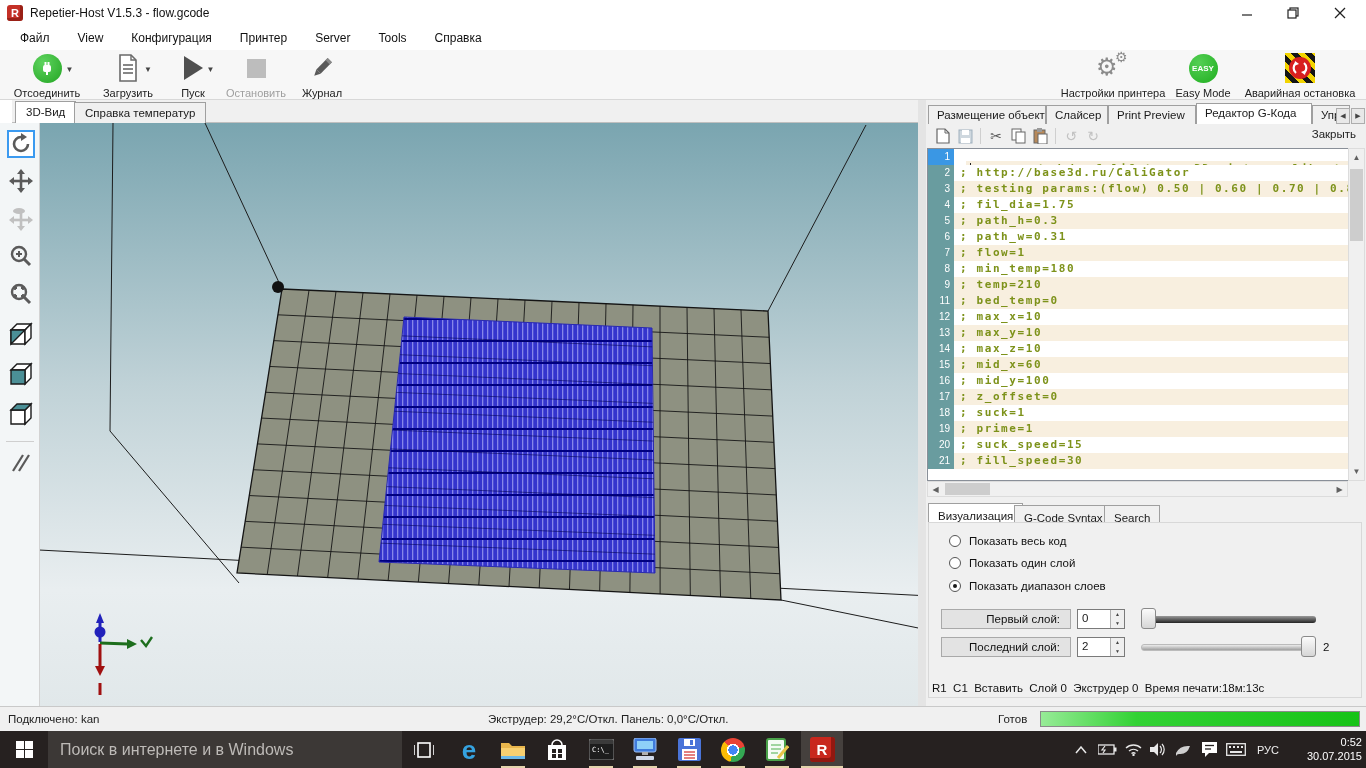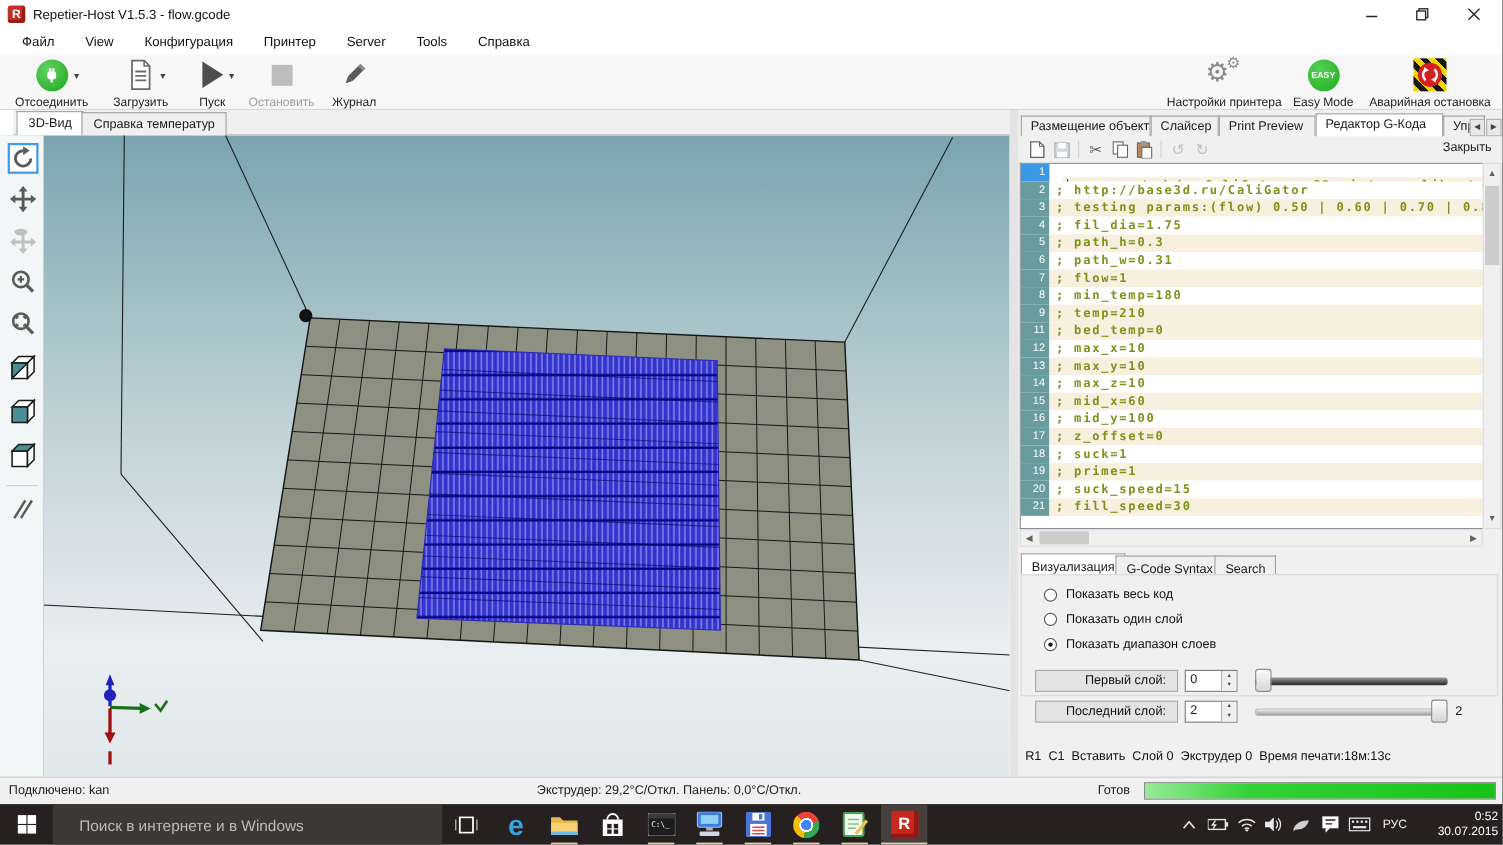--- a/index.html
+++ b/index.html
@@ -82,21 +82,21 @@
   .vscroll{position:absolute;left:422px;top:48px;width:17px;height:333px;background:#f0f0f0;border:1px solid #dcdcdc;}
   .vthumb{position:absolute;left:1px;top:20px;width:13px;height:72px;background:#cdcdcd;}
   .sarrow{position:absolute;width:15px;height:15px;font-size:8px;color:#606060;text-align:center;line-height:15px;}
   .hscroll{position:absolute;left:1px;top:381px;width:421px;height:16px;background:#f0f0f0;border:1px solid #dcdcdc;}
   .hthumb{position:absolute;left:17px;top:1px;width:45px;height:12px;background:#cdcdcd;}
 
   
   .viztabs{position:absolute;left:2px;top:403px;height:20px;}
   .viztab{position:absolute;top:2px;height:18px;line-height:17px;font-size:11.5px;padding:4px 9px;border:1px solid #9f9f9f;border-bottom:none;background:#f0f0f0;white-space:nowrap;}
   .viztab.active{background:#fff;top:0;height:20px;}
-  .vizbox{position:absolute;left:2px;top:422px;width:434px;height:111px;border:1px solid #d8d8d8;background:#f0f0f0;}
+  .vizbox{position:absolute;left:2px;top:422px;width:434px;height:176px;border:1px solid #d8d8d8;background:#f0f0f0;}
   .radio-row{position:absolute;left:20px;display:flex;align-items:center;height:16px;}
   .radio{width:12px;height:12px;border:1px solid #555;border-radius:50%;background:#fff;margin-right:8px;position:relative;flex:none;}
   .radio-row.sel .radio::after{content:"";position:absolute;left:3px;top:3px;width:4px;height:4px;border-radius:50%;background:#1a1a1a;}
   .radio-lbl{font-size:11.5px;color:#111;}
   .lay-btn{position:absolute;left:12px;width:130px;height:20px;background:#e3e3e3;border:1px solid #a9a9a9;
            font-size:11.5px;text-align:right;padding-right:10px;line-height:18px;color:#111;}
   .spinbox{position:absolute;left:148px;width:48px;height:20px;border:1px solid #7a7a7a;background:#fff;display:flex;}
   .spinval{flex:1;font-size:11.5px;padding:2px 0 0 4px;}
   .spinbtns{width:14px;border-left:1px solid #adadad;display:flex;flex-direction:column;}
   .spinbtns span{flex:1;font-size:5px;text-align:center;line-height:9px;color:#444;background:#efefef;}
@@ -112,21 +112,21 @@
   .statusbar{left:0;top:706px;width:1366px;height:25px;background:#f0f0f0;border-top:1px solid #c9c9c9;}
   .sb-txt{top:0;height:24px;line-height:24px;font-size:11.5px;color:#222;}
   .progress{left:1040px;top:4px;width:320px;height:16px;border:1px solid #8a8a8a;
             background:linear-gradient(90deg,#97eb97,#32d234 30%,#17c317);}
 
   
   .taskbar{left:0;top:731px;width:1366px;height:37px;background:#262120;}
   .tb-slot{top:0;height:37px;display:flex;align-items:center;justify-content:center;}
   .start-logo svg{display:block;}
   .search{left:48px;top:0;width:354px;height:37px;background:#3c3836;display:flex;align-items:center;}
-  .search span{font-size:14px;color:#bdbab7;padding-left:24px;white-space:nowrap;}
+  .search span{font-size:16px;color:#bdbab7;padding-left:12px;white-space:nowrap;}
   .underline{position:absolute;bottom:0;height:2px;background:#e3d3ab;}
   .tb-active{background:#45403d;}
   .tray-txt{font-size:11px;color:#f0f0f0;}
   .clock{right:4px;top:4px;width:72px;text-align:right;font-size:11px;line-height:14px;color:#fff;}
   .edge-e{color:#35a3e0;font-size:26px;font-weight:bold;line-height:26px;}
   .chrome-ic{width:24px;height:24px;border-radius:50%;
      background:radial-gradient(circle,#4285f4 0 27%,#fff 28% 37%,rgba(0,0,0,0) 38%),
                 conic-gradient(from -45deg,#ea4335 0 33%,#34a853 33% 66%,#fbbc05 66% 100%);}
   .rep-cube{width:25px;height:25px;background:#c8271d;border-radius:3px;color:#fff;font-weight:bold;font-size:15px;
             text-align:center;line-height:25px;box-shadow:inset -4px -4px 0 rgba(110,15,8,.6);}

